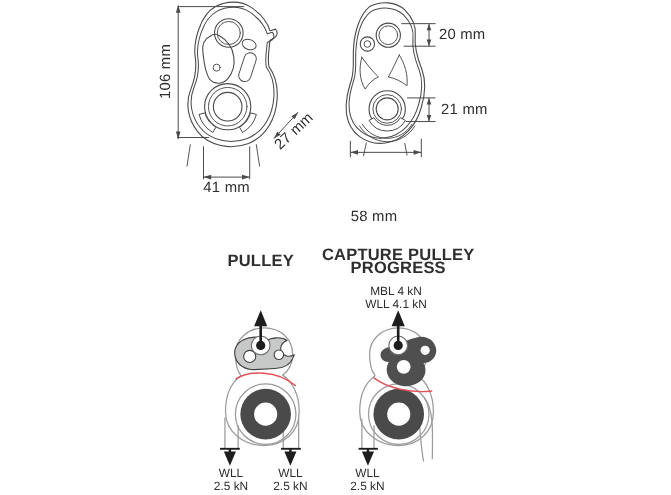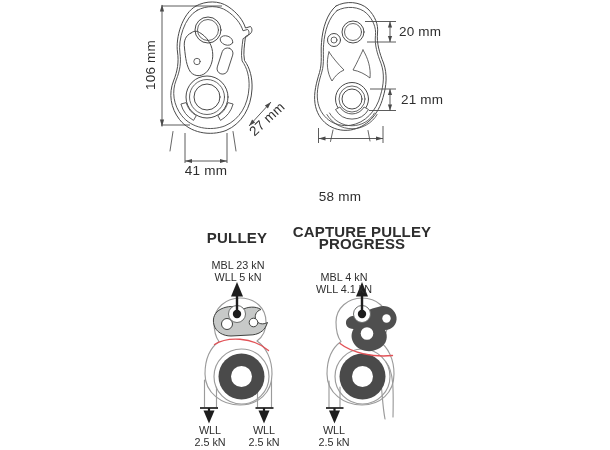--- a/index.html
+++ b/index.html
@@ -217,25 +217,21 @@
 <div class="lab dim cv" style="left:399px;top:31px;">20 mm</div>
 <div class="lab dim cv" style="left:401px;top:99px;">21 mm</div>
 <div class="lab dim cc" style="left:340px;top:149px;margin-top:47px;">58 mm</div>
 
 <div class="lab ttl cc" style="left:237px;top:238px;">PULLEY</div>
 <div class="lab ttl cc" style="left:362px;top:238px;">
   <div>CAPTURE PULLEY</div>
   <div>PROGRESS</div>
 </div>
 
-<div class="lab load cc" style="left:238px;top:272px;">
-  <div>MBL 23 kN</div>
-  <div>WLL 5 kN</div>
-</div>
-<div class="lab load cc" style="left:344px;top:272px;margin-top:12px;">
+<div class="lab load cc" style="left:360px;top:272px;">
   <div>MBL 4 kN</div>
   <div>WLL 4.1 kN</div>
 </div>
 
 <div class="lab load cc" style="left:210px;top:437px;">
   <div>WLL</div>
   <div>2.5 kN</div>
 </div>
 <div class="lab load cc" style="left:264px;top:437px;">
   <div>WLL</div>

